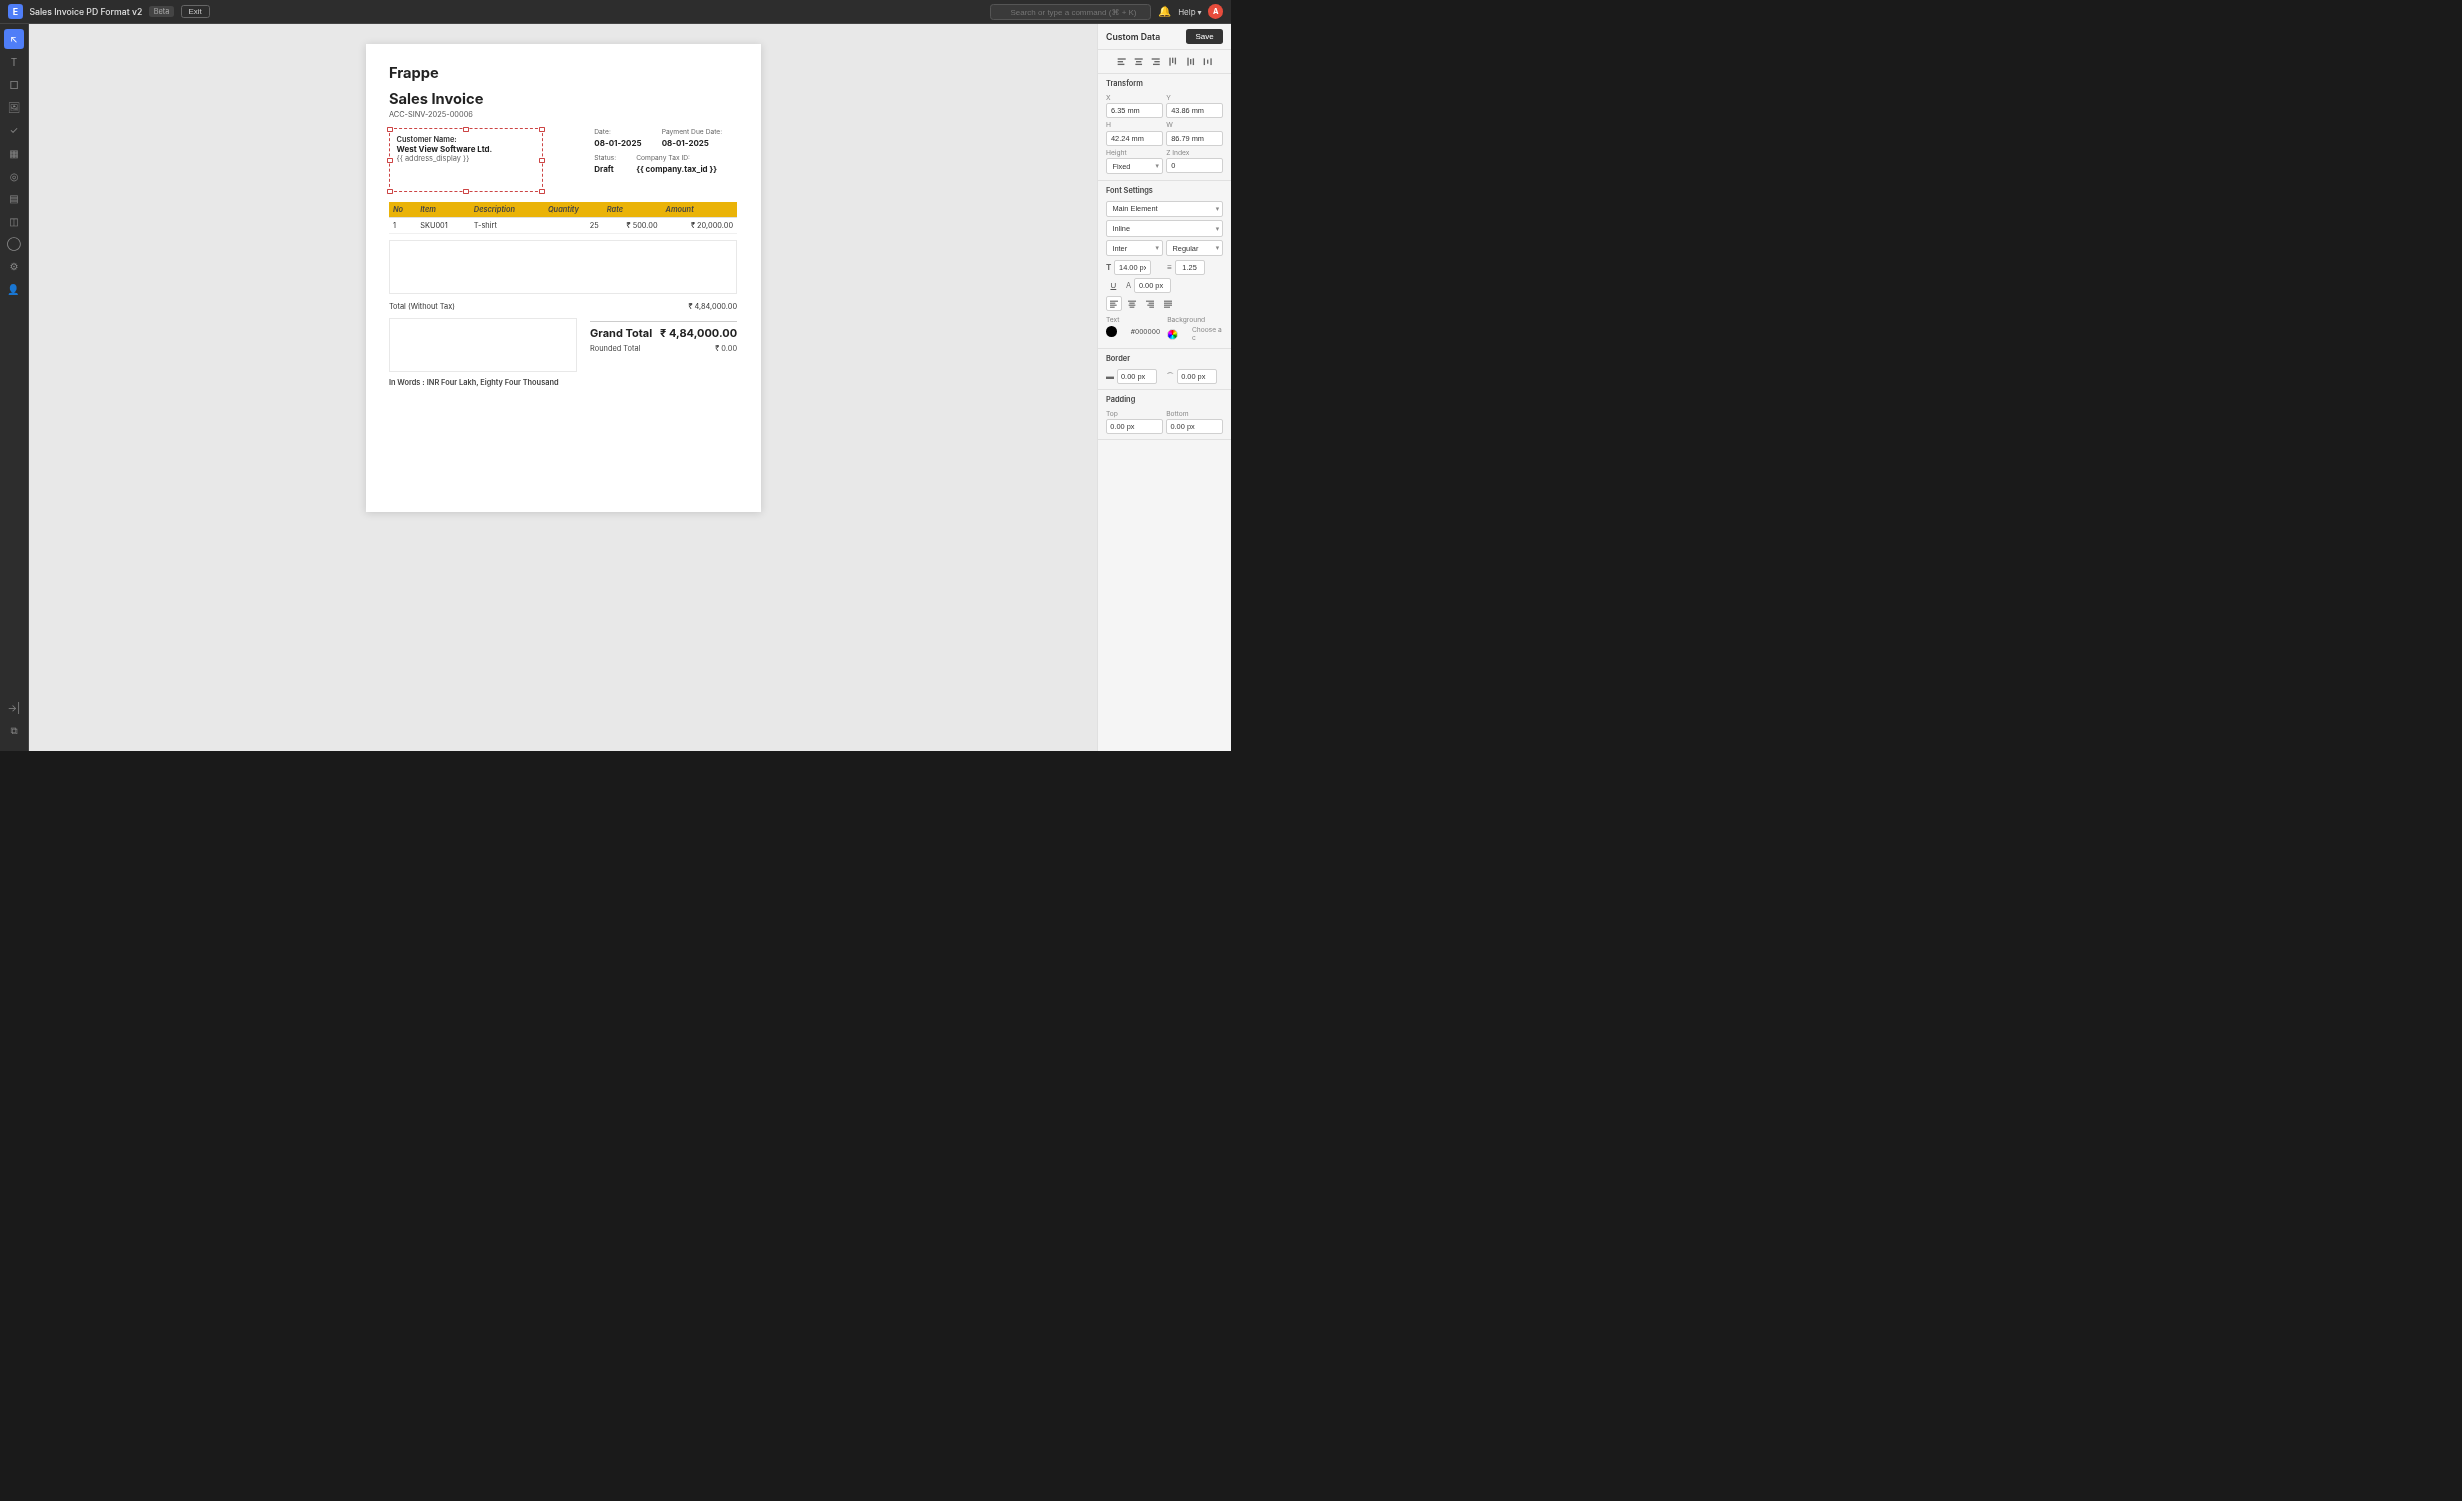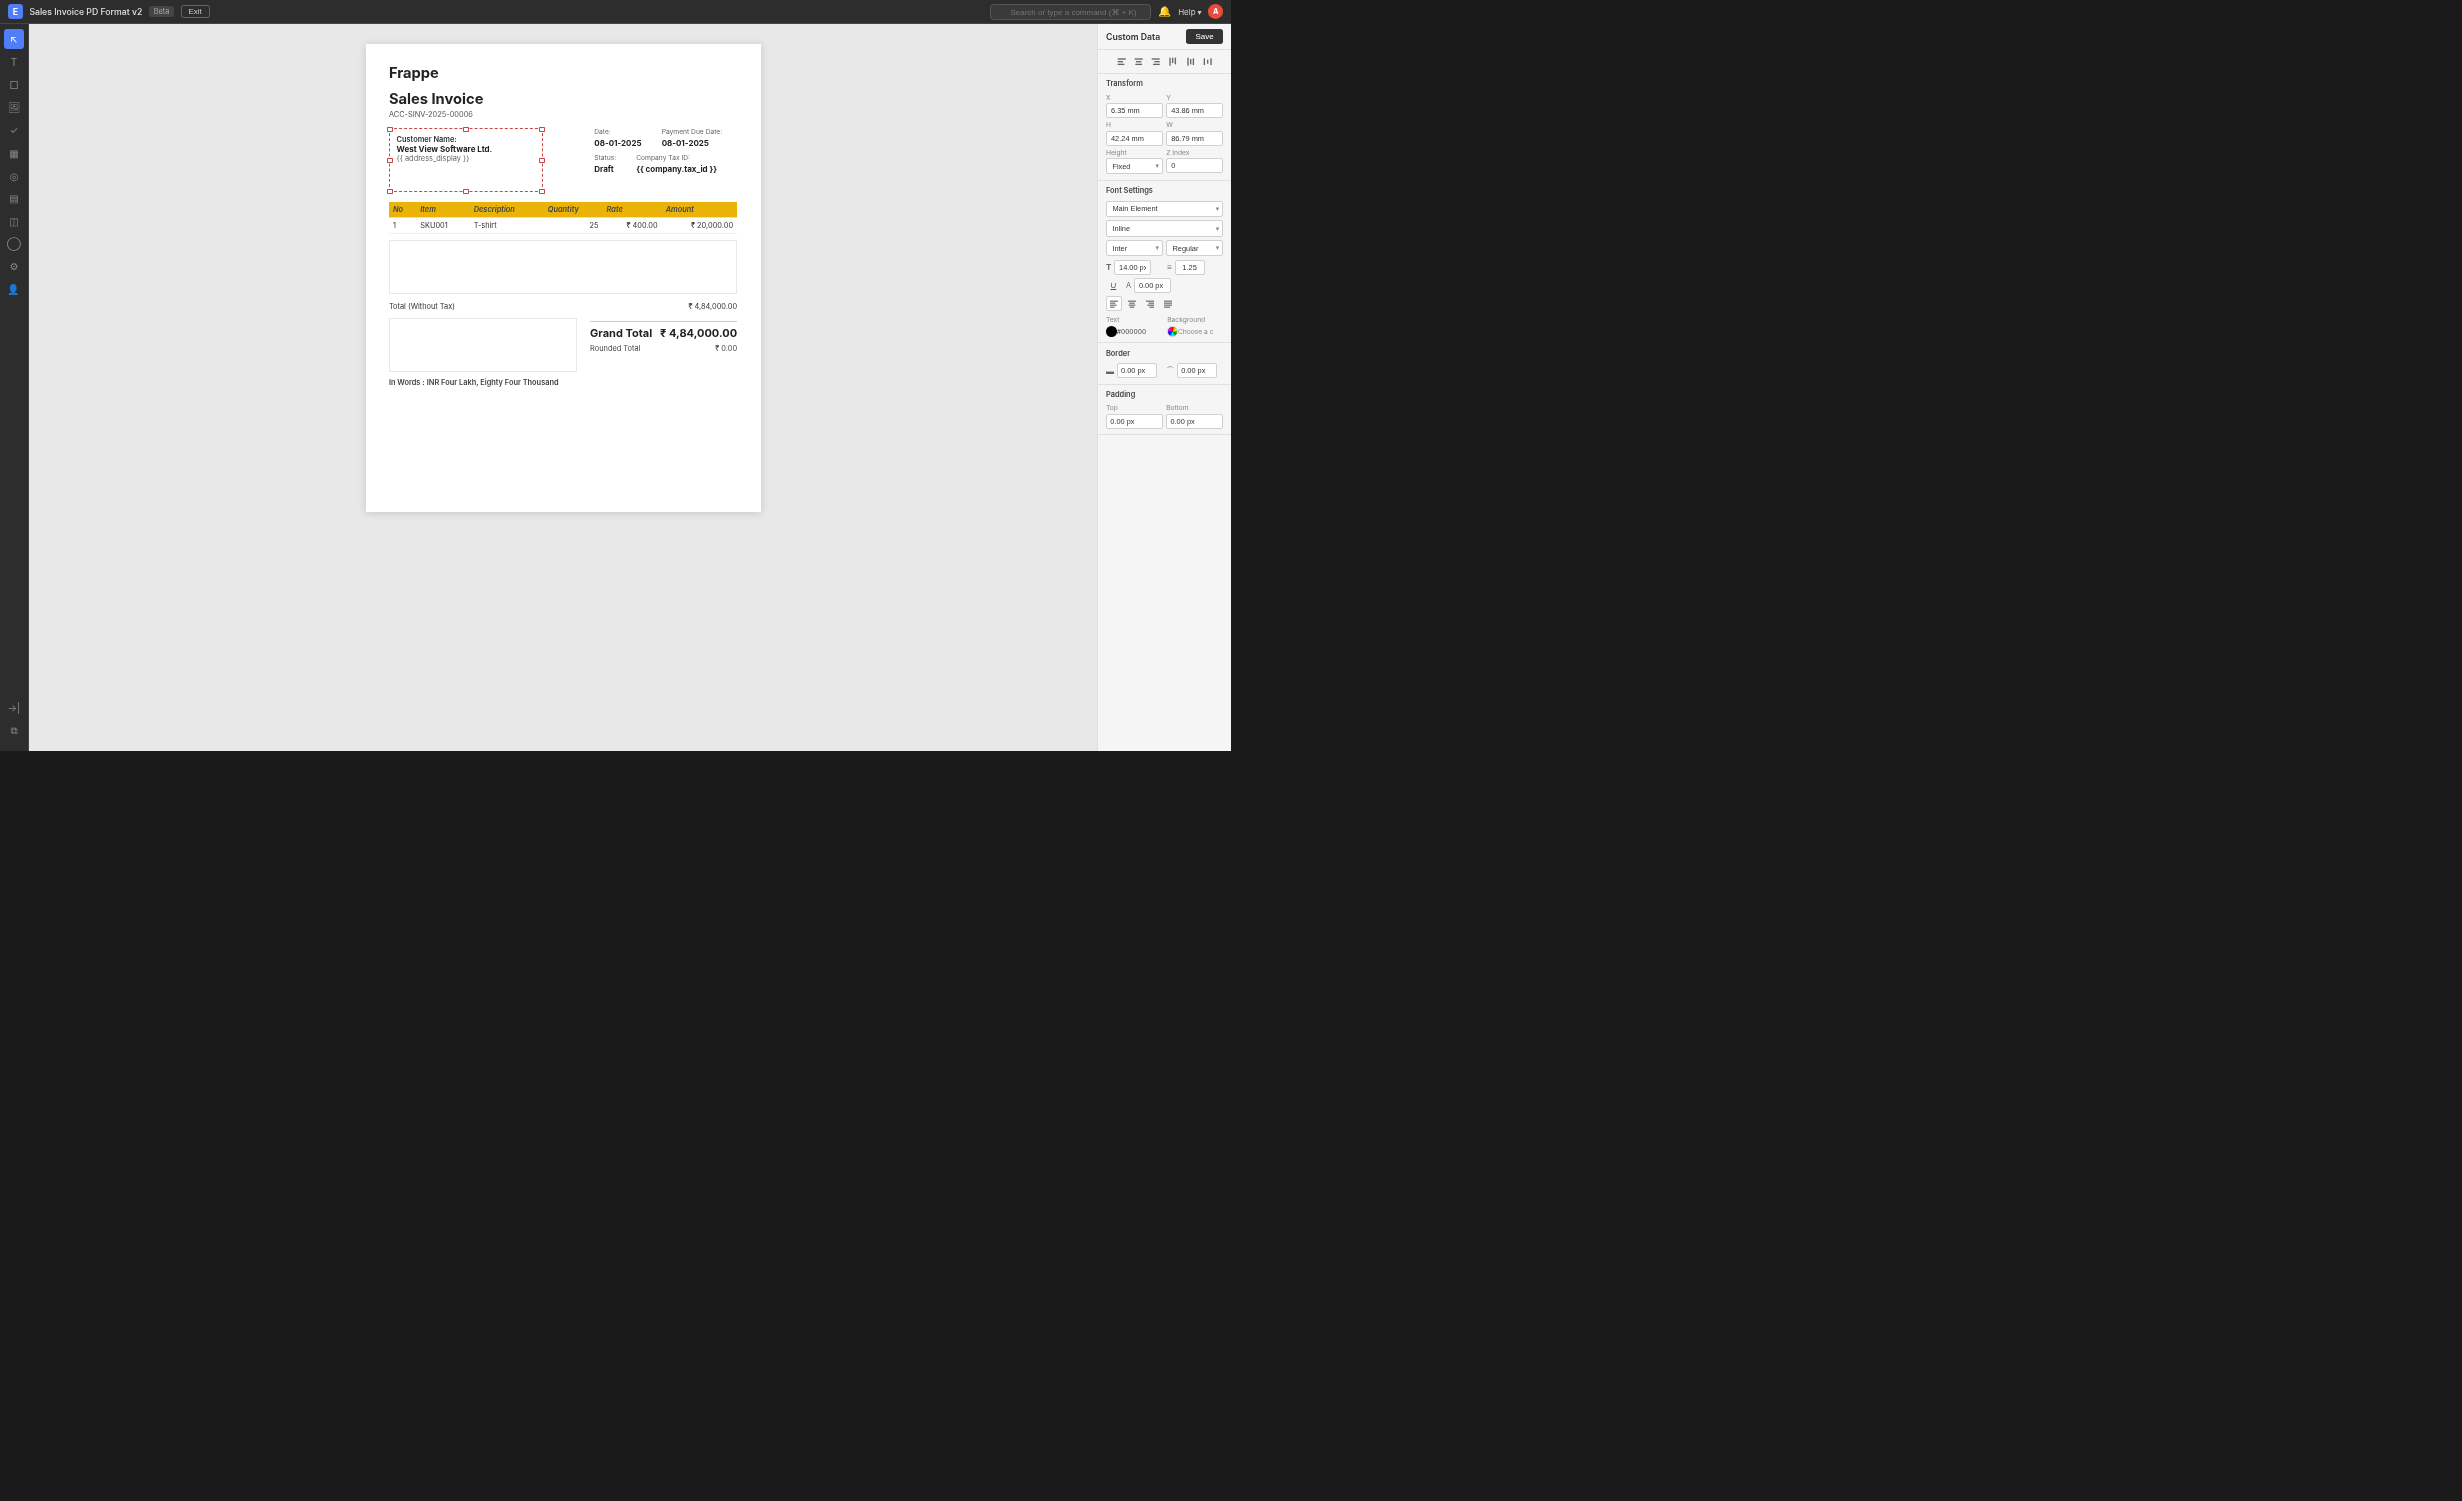--- a/index.html
+++ b/index.html
@@ -401,21 +401,21 @@
     
     .color-section {
       display: grid;
       grid-template-columns: 1fr 1fr;
       gap: 5.4px;
     }
     .color-field label { font-size: 6.7px; color: #888; display: block; margin-bottom: 2px; }
     .color-swatch-row {
       display: flex;
       align-items: center;
-      gap: 0;
+      gap: 14px;
     }
     .color-swatch {
       width: 10.7px; height: 10.7px;
       border-radius: 50%;
       flex-shrink: 0;
     }
     .color-value {
       font-size: 6.7px;
       color: #444;
     }
@@ -597,21 +597,21 @@
             <th class="right">Rate</th>
             <th class="right">Amount</th>
           </tr>
         </thead>
         <tbody>
           <tr class="table-row">
             <td>1</td>
             <td>SKU001</td>
             <td>T-shirt</td>
             <td class="right">25</td>
-            <td class="right">₹ 400.00</td>
+            <td class="right">₹ 500.00</td>
             <td class="right">₹ 20,000.00</td>
           </tr>
         </tbody>
       </table>
 
       <div class="empty-box"></div>
 
       <div class="totals-section">
         <div class="total-row">
           <span>Total (Without Tax)</span>

